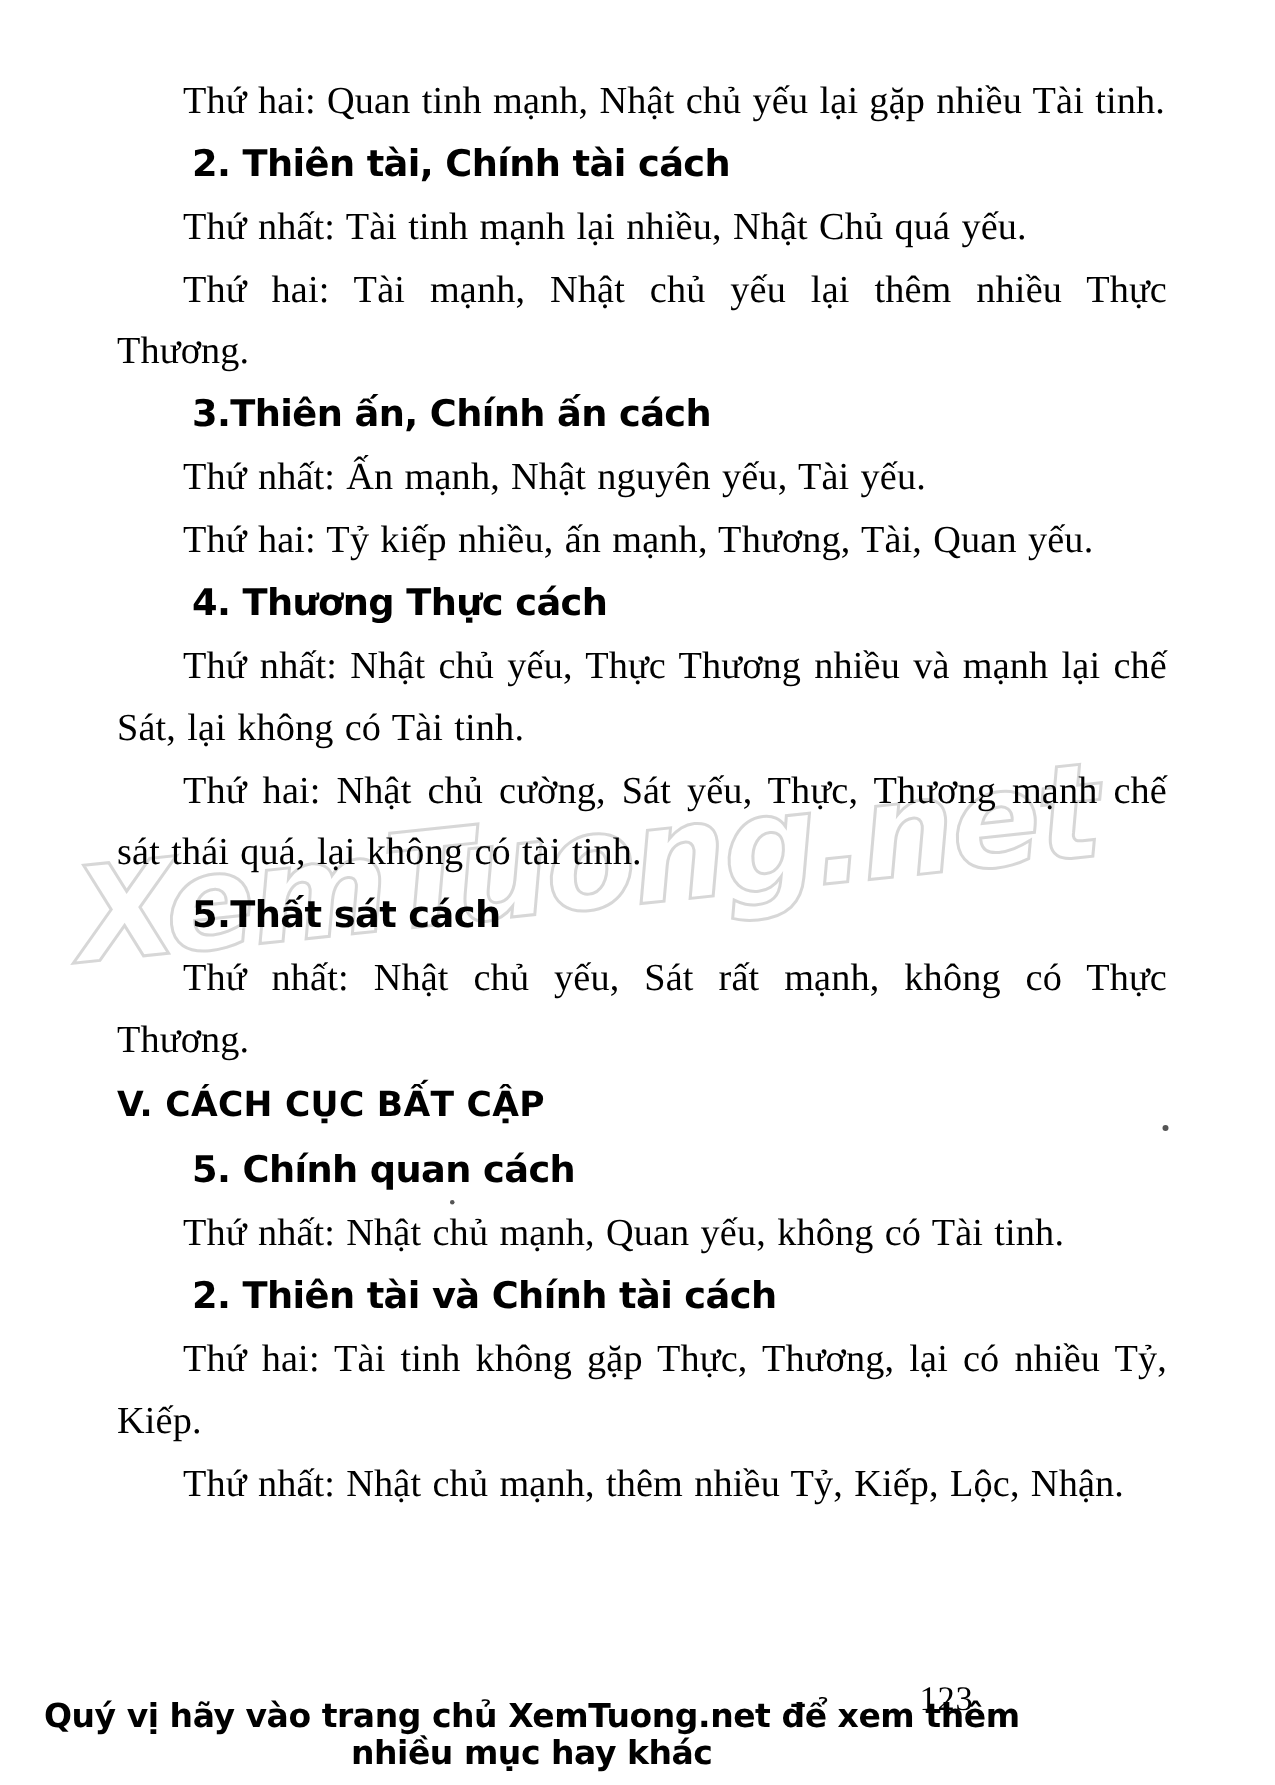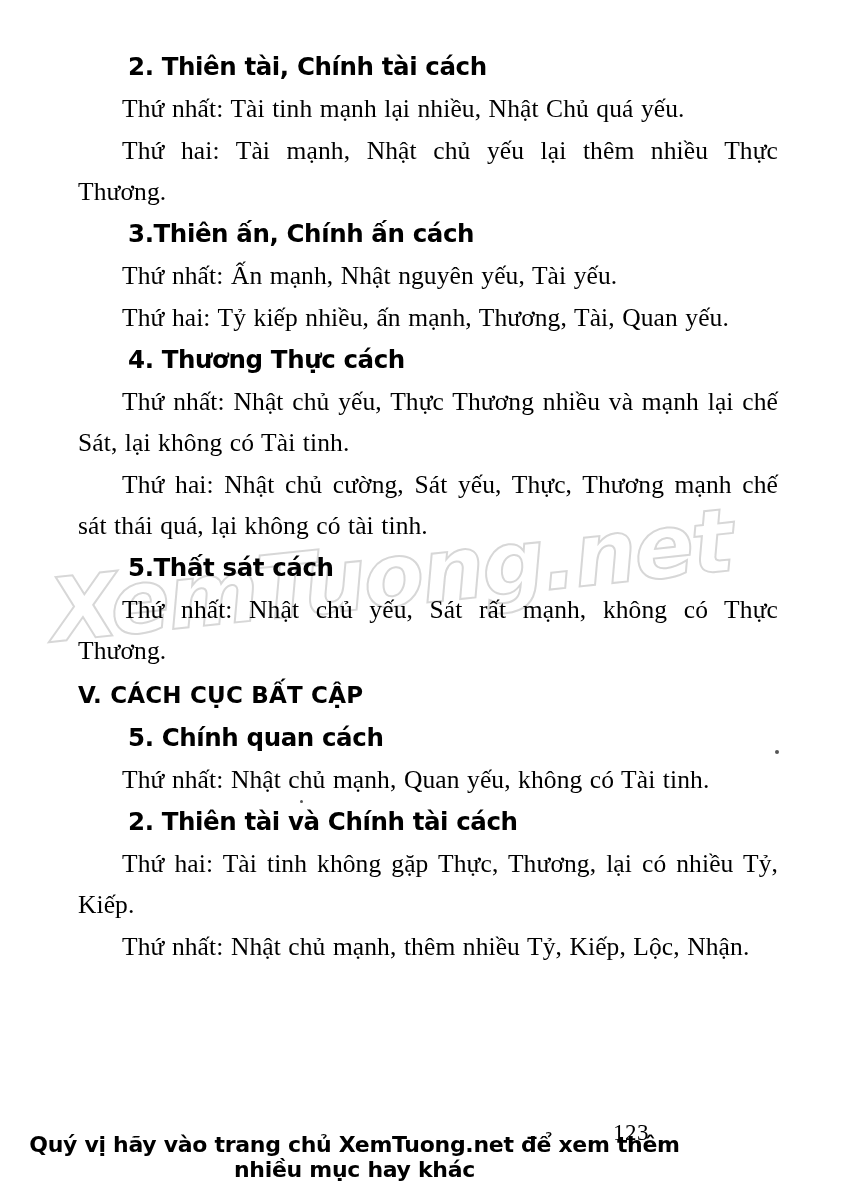--- a/index.html
+++ b/index.html
@@ -118,20 +118,21 @@
 
 <div class="page">
 
   <div class="watermark">XemTuong.net</div>
 
   <div class="speck" style="left:775px; top:750px; width:4px; height:4px;"></div>
   <div class="speck" style="left:300px; top:800px; width:3px; height:3px;"></div>
 
   <div class="content">
 
+    <p class="body-text">Thứ hai: Quan tinh mạnh, Nhật chủ yếu lại gặp nhiều Tài tinh.</p>
     <h3 class="sub-head">2. Thiên tài, Chính tài cách</h3>
     <p class="body-text">Thứ nhất: Tài tinh mạnh lại nhiều, Nhật Chủ quá yếu.</p>
     <p class="body-text">Thứ hai: Tài mạnh, Nhật chủ yếu lại thêm nhiều Thực Thương.</p>
     <h3 class="sub-head">3.Thiên ấn, Chính ấn cách</h3>
     <p class="body-text last-line-natural">Thứ nhất: Ấn mạnh, Nhật nguyên yếu, Tài yếu.</p>
     <p class="body-text">Thứ hai: Tỷ kiếp nhiều, ấn mạnh, Thương, Tài, Quan yếu.</p>
     <h3 class="sub-head">4. Thương Thực cách</h3>
     <p class="body-text">Thứ nhất: Nhật chủ yếu, Thực Thương nhiều và mạnh lại chế Sát, lại không có Tài tinh.</p>
     <p class="body-text">Thứ hai: Nhật chủ cường, Sát yếu, Thực, Thương mạnh chế sát thái quá, lại không có tài tinh.</p>
     <h3 class="sub-head">5.Thất sát cách</h3>

